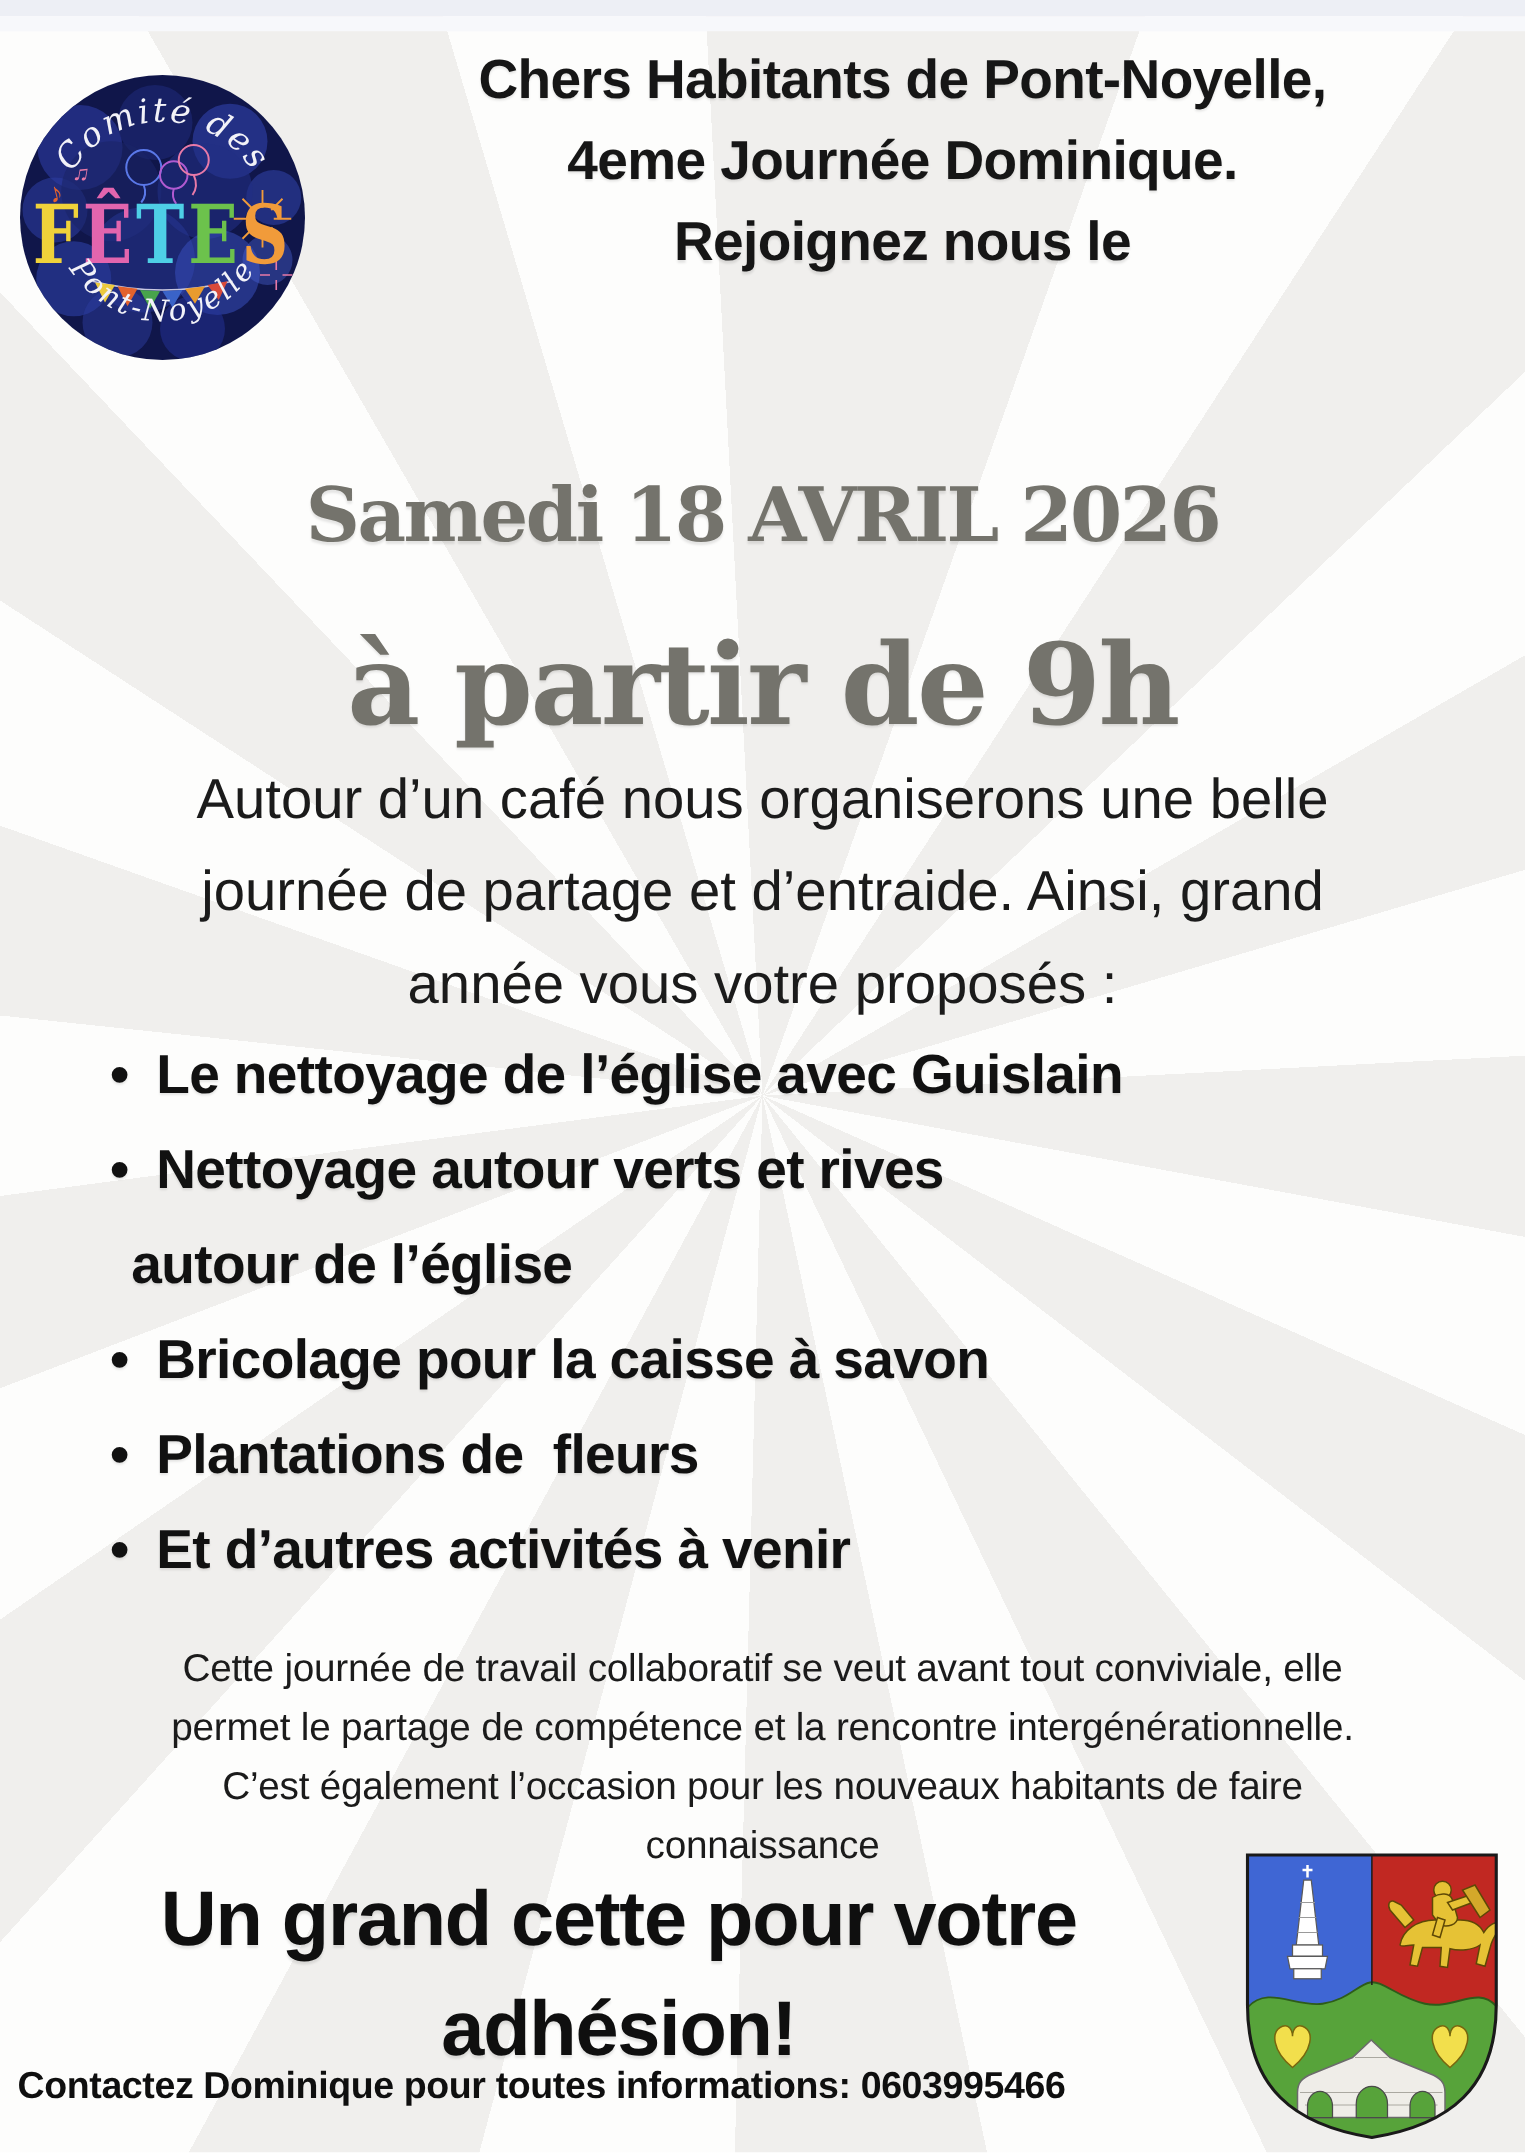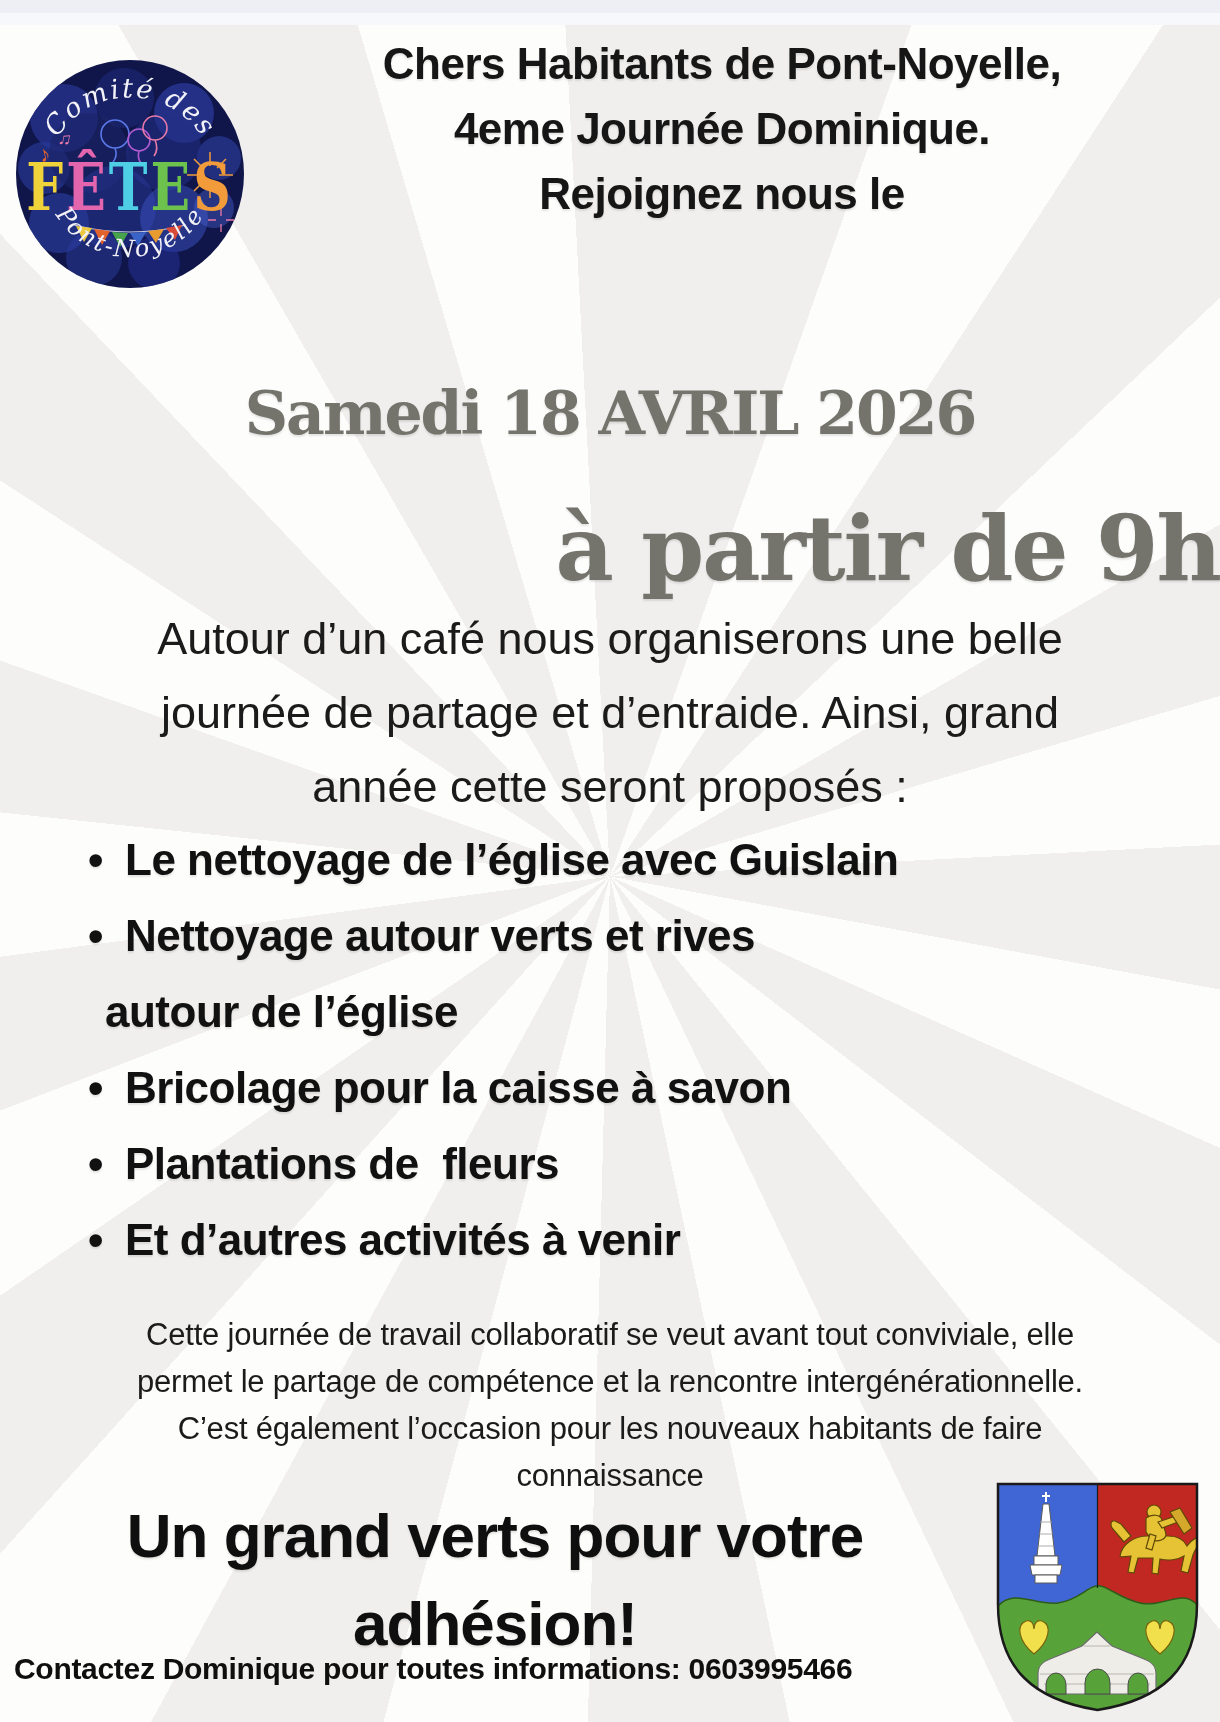--- a/index.html
+++ b/index.html
@@ -17,21 +17,21 @@
   .logo-fetes{font-family:"DejaVu Serif",serif;font-weight:bold;letter-spacing:3px;}
 
   .header{position:absolute;left:232px;top:31px;width:980px;text-align:center;
     font-weight:bold;font-size:44px;line-height:65px;letter-spacing:-0.5px;color:#161616;
     text-shadow:0 2px 2px rgba(0,0,0,0.10);}
 
   .date1,.date2{position:absolute;left:0;width:100%;text-align:center;
     font-family:"DejaVu Serif",serif;font-weight:bold;color:#74736c;
     letter-spacing:-2px;line-height:100px;text-shadow:0 2px 2px rgba(0,0,0,0.10);}
   .date1{top:363px;font-size:60px;}
-  .date2{top:498px;font-size:90px;text-align:right;}
+  .date2{top:498px;font-size:90px;}
 
   .intro{position:absolute;left:0;width:100%;top:602px;text-align:center;
     font-size:45px;line-height:74px;font-weight:400;color:#1b1b1b;}
 
   .activities{position:absolute;left:88px;top:822px;font-weight:bold;font-size:44px;
     line-height:76px;color:#111;text-shadow:0 2px 2px rgba(0,0,0,0.10);}
   .act-row{display:flex;align-items:baseline;}
   .dot{width:37px;flex:0 0 37px;}
   .act-line{white-space:pre-wrap;letter-spacing:-0.5px;}
   .act-cont{margin-left:17px;letter-spacing:-0.5px;}
@@ -123,21 +123,21 @@
     <div>4eme Journée Dominique.</div>
     <div>Rejoignez nous le</div>
   </div>
 
   <div class="date1">Samedi 18 AVRIL 2026</div>
   <div class="date2">à partir de 9h</div>
 
   <div class="intro">
     <div>Autour d’un café nous organiserons une belle</div>
     <div>journée de partage et d’entraide. Ainsi, grand</div>
-    <div>année cette seront proposés :</div>
+    <div>année vous votre proposés :</div>
   </div>
 
   <div class="activities">
     <div class="act-row">
       <span class="dot">•</span>
       <span class="act-line">Le nettoyage de l’église avec Guislain</span>
     </div>
     <div class="act-row">
       <span class="dot">•</span>
       <span class="act-line">Nettoyage autour verts et rives</span>
@@ -158,21 +158,21 @@
   </div>
 
   <div class="details">
     <div>Cette journée de travail collaboratif se veut avant tout conviviale, elle</div>
     <div>permet le partage de compétence et la rencontre intergénérationnelle.</div>
     <div>C’est également l’occasion pour les nouveaux habitants de faire</div>
     <div>connaissance</div>
   </div>
 
   <div class="thanks">
-    <div>Un grand verts pour votre</div>
+    <div>Un grand cette pour votre</div>
     <div>adhésion!</div>
   </div>
 
   <div class="contact">Contactez Dominique pour toutes informations: 0603995466</div>
 
   <svg class="crest" viewBox="0 0 219 242" aria-hidden="true">
     <defs>
       <clipPath id="shieldClip">
         <path d="M10,8 H209 V128 C209,194 172,224 109.5,234 C47,224 10,194 10,128 Z"></path>
       </clipPath>

